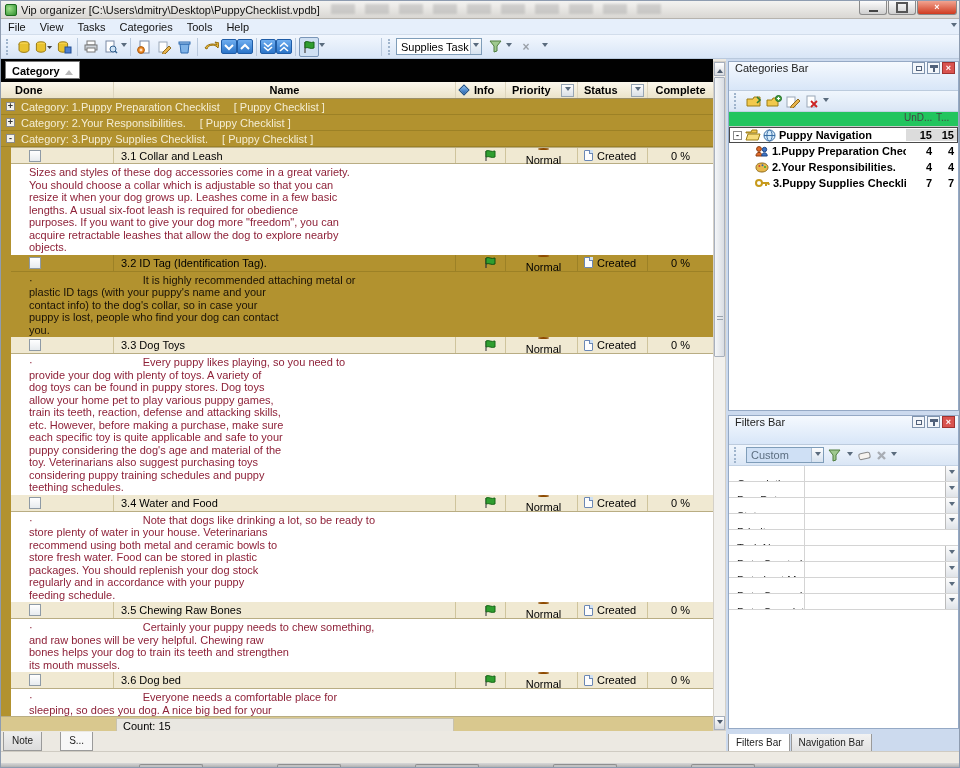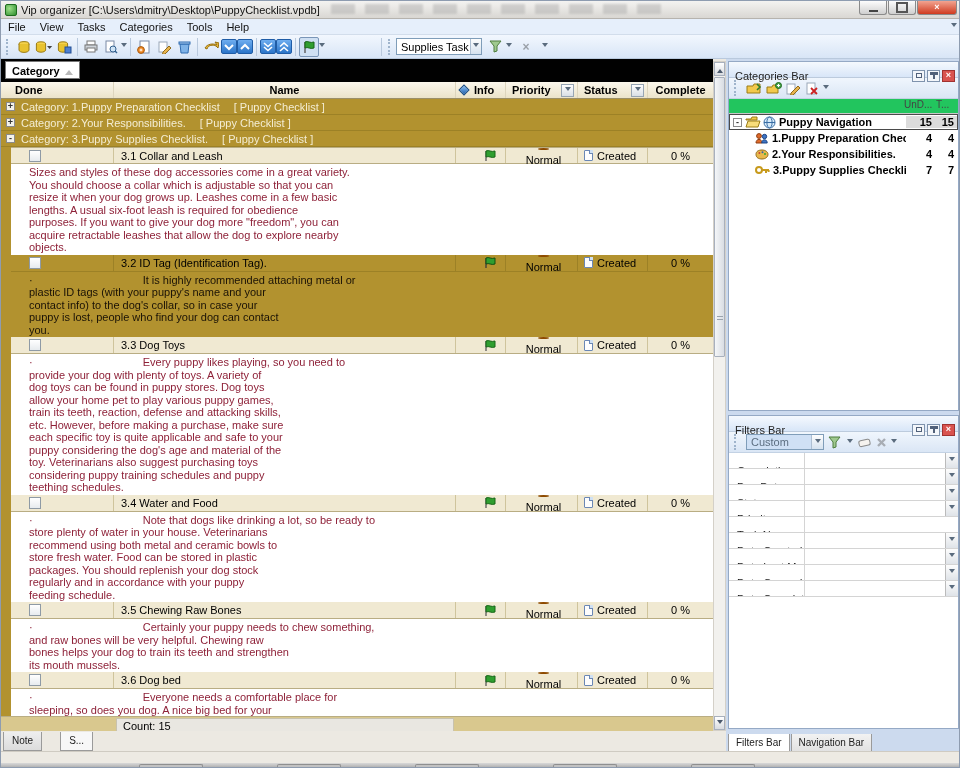--- a/index.html
+++ b/index.html
@@ -111,22 +111,22 @@
 
   
   .note-tabs { position:absolute; left:2px; top:731px; display:flex; gap:18px; }
   .ntab { height:19px; border:1px solid #9a9a9a; border-top:none; background:linear-gradient(#eee,#dcdcdc);
     font-size:10px; padding:3px 8px 0 8px; color:#222; }
   .ntab.second { background:#f7f7f7; }
 
   
   .rightpanel { position:absolute; left:725px; top:58px; width:235px; height:694px; background:#ccdaee; }
   .panel { position:absolute; left:2px; width:231px; background:#fff; border:1px solid #95a9c5; }
-  .panel-title { height:16px; background:linear-gradient(#f5f9fe,#d8e6f8); border-bottom:1px solid #bccbdd;
-    font-size:11px; color:#222; display:flex; align-items:center; padding:12px 3px 0 6px; }
+  .panel-title { height:29px; background:linear-gradient(#f5f9fe,#d8e6f8); border-bottom:1px solid #bccbdd;
+    font-size:11px; color:#222; display:flex; align-items:flex-start; padding:0 3px 0 6px; }
   .ptbtns { margin-left:auto; display:flex; gap:2px; }
   .ptbtn { width:13px; height:12px; border:1px solid #7f93ad; background:#f3f6fa; display:flex; align-items:center; justify-content:center;
     font-size:9px; color:#41536b; line-height:1; }
   .ptbtn.close { background:#d9534f; border-color:#a03230; color:#fff; font-weight:bold; }
   .inner-sq { width:6px; height:5px; border:1px solid #51617a; }
   .pin-g { width:2px; height:7px; background:#51617a; position:relative; }
   .pin-g::before { content:""; position:absolute; left:-3px; top:0; width:8px; height:3px; background:#51617a; }
   .panel-toolbar { height:21px; background:linear-gradient(#f0f6fd,#dae6f5); border-bottom:1px solid #c3d2e4;
     display:flex; align-items:center; padding-left:2px; gap:4px; }
 

